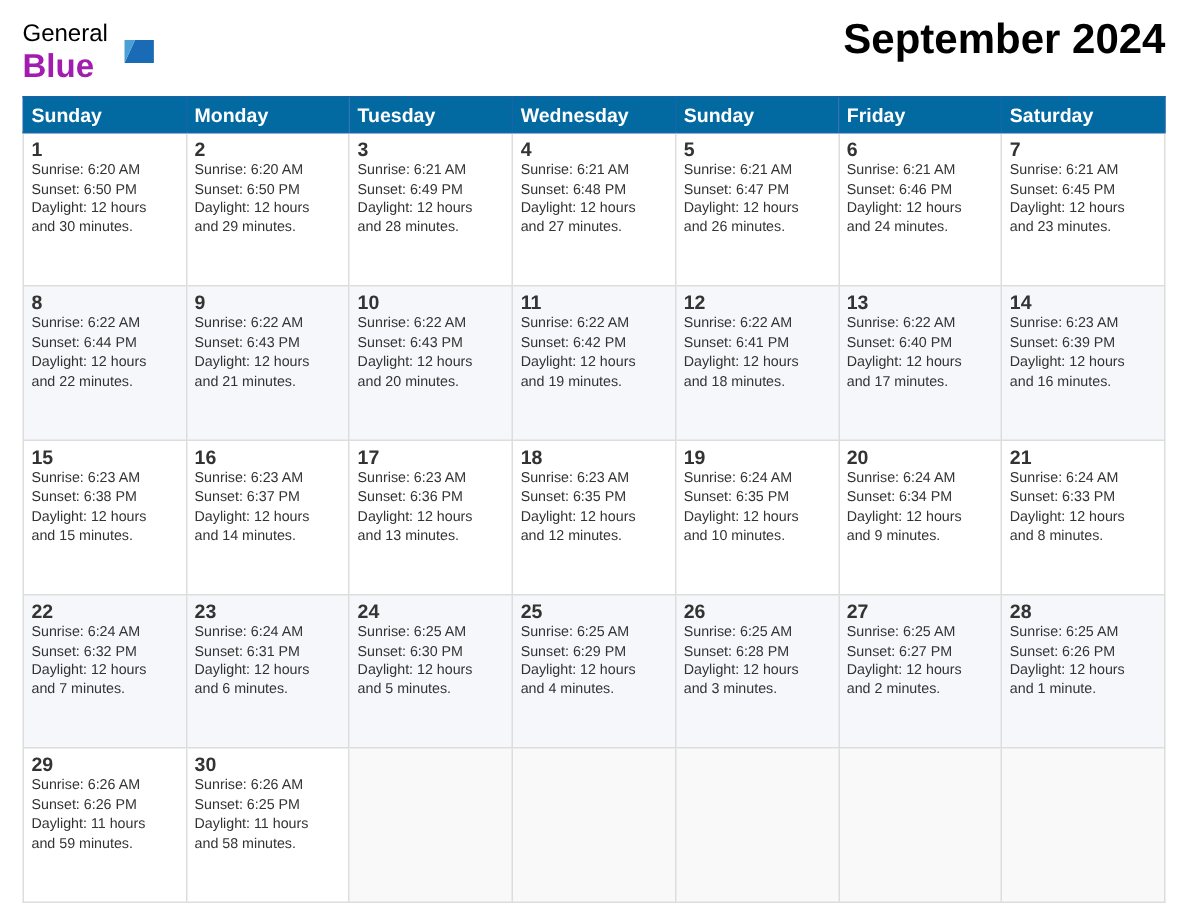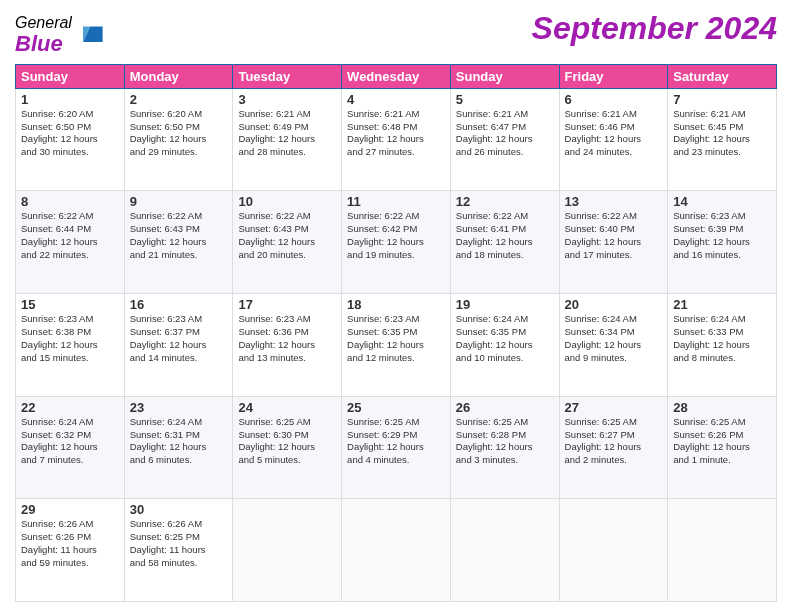--- a/index.html
+++ b/index.html
@@ -15,58 +15,57 @@
       height: 612px;
       padding: 10px 15px;
       display: flex;
       flex-direction: column;
     }
     .header {
       display: flex;
       justify-content: space-between;
       align-items: flex-start;
       margin-bottom: 8px;
-      font-style: italic;
     }
     .logo {
       display: flex;
       align-items: center;
       margin-top: 4px;
     }
     .logo-text {
       display: flex;
       flex-direction: column;
       line-height: 1.1;
     }
     .logo-icon {
       width: 28px;
       height: 28px;
       margin-left: 4px;
     }
     .title-block {
       text-align: right;
     }
     .month-title {
-      font-size: 32px;
+      font-size: 28px;
       font-weight: bold;
-      color: #a21caf;
+      color: #000000;
     }
     .location {
       font-size: 14px;
       color: #555;
     }
     .calendar {
       flex: 1;
       border: 1px solid #ccc;
       border-collapse: collapse;
       width: 100%;
       table-layout: fixed;
     }
     .calendar th {
-      background: #ec4899;
+      background: #0369a1;
       color: #fff;
       text-align: left;
       padding: 4px 5px;
       font-size: 13px;
       border: 1px solid #1565a8;
     }
     .calendar td {
       border: 1px solid #ddd;
       vertical-align: top;
       padding: 3px 5px;

